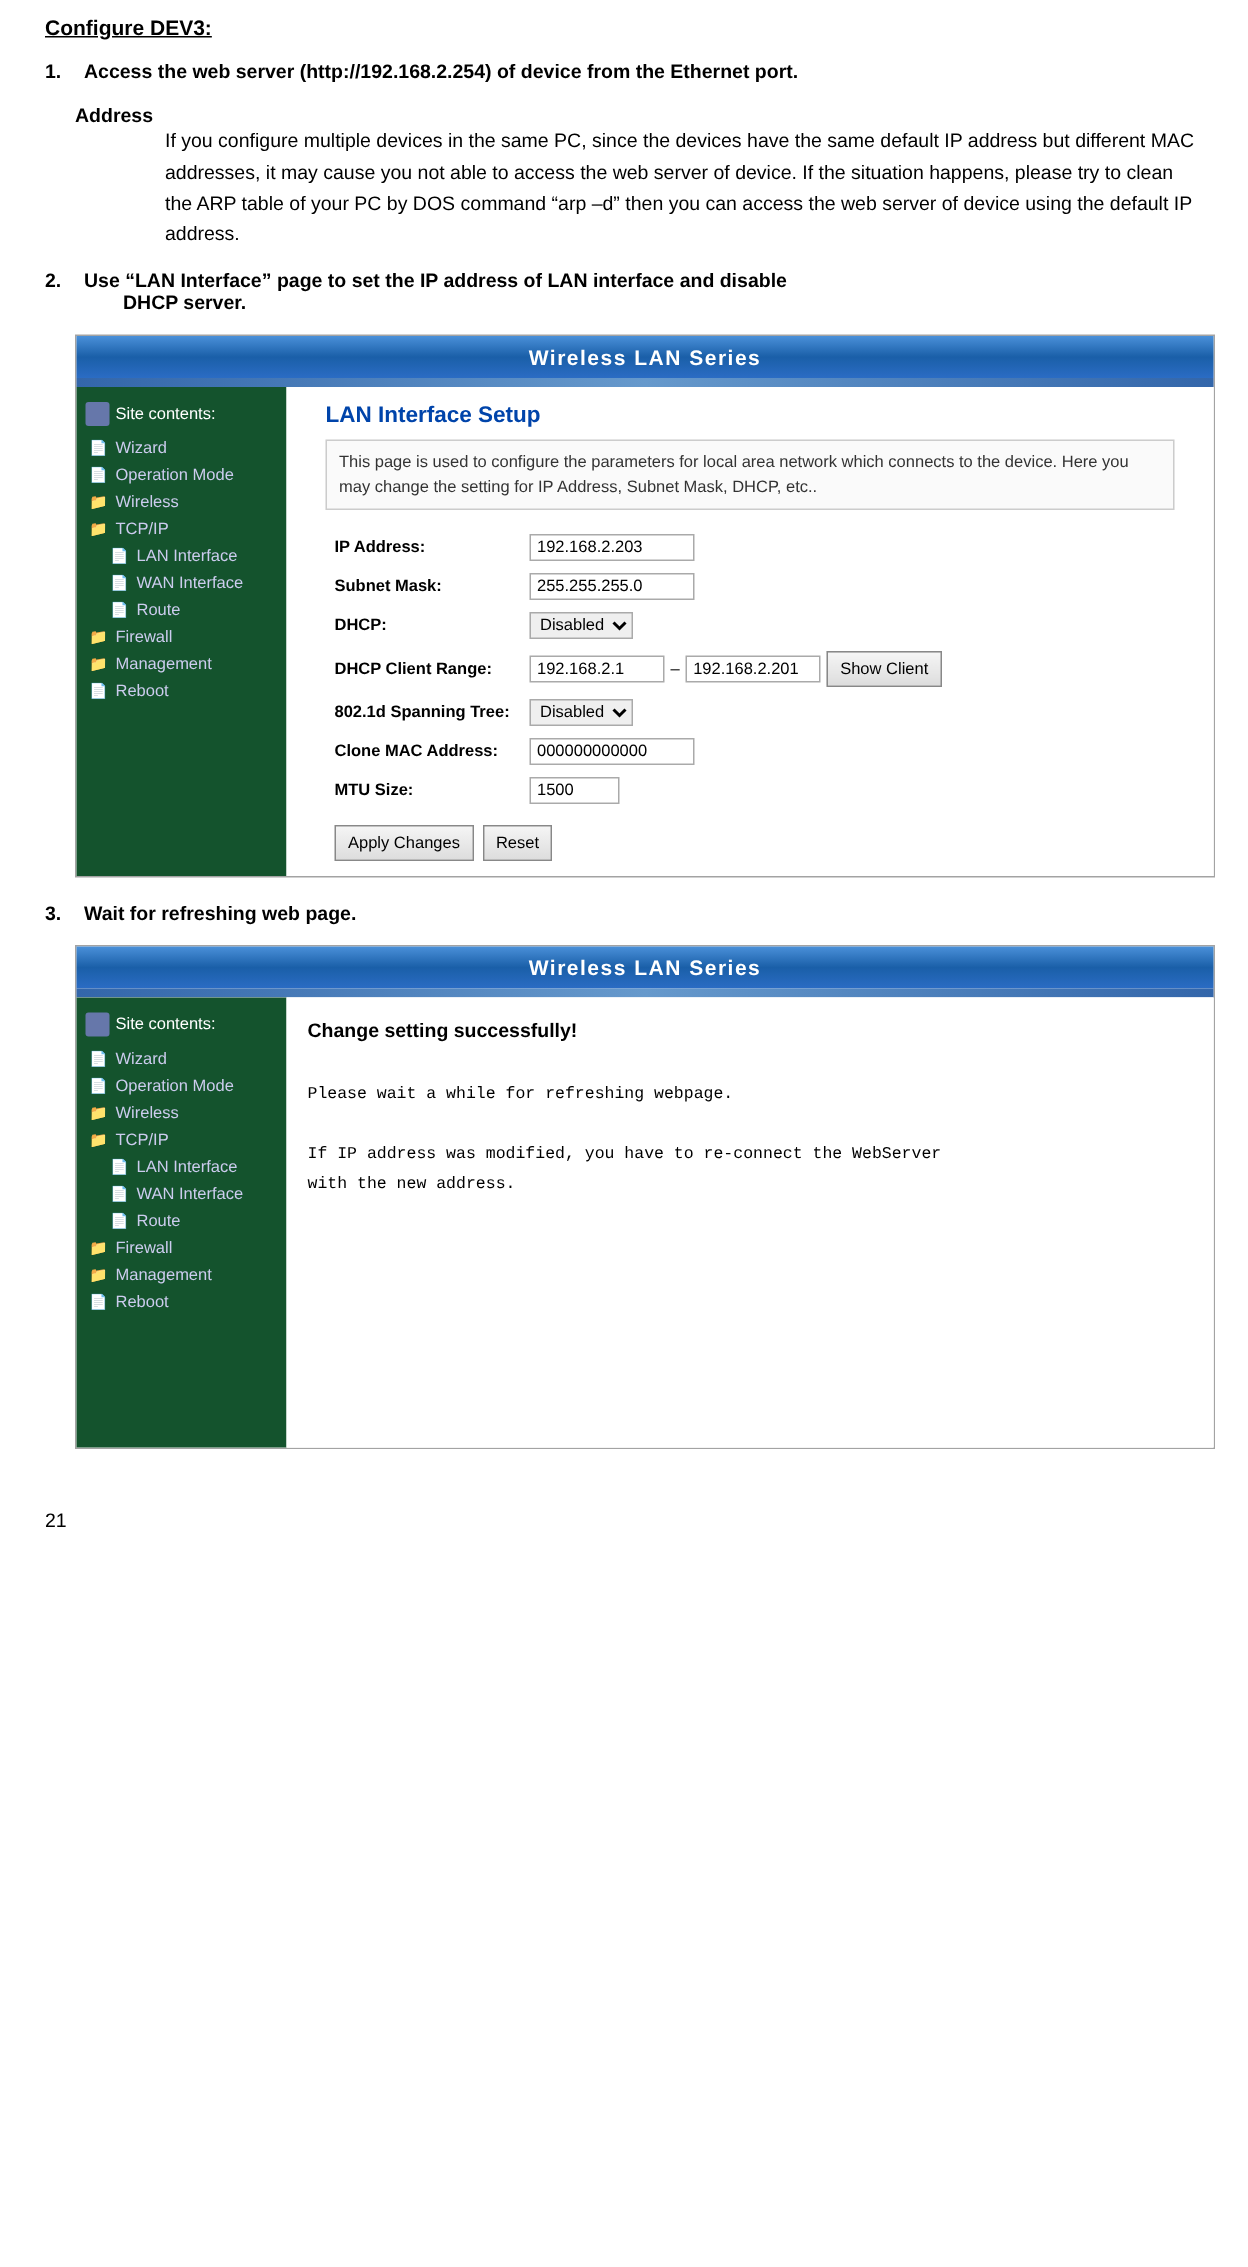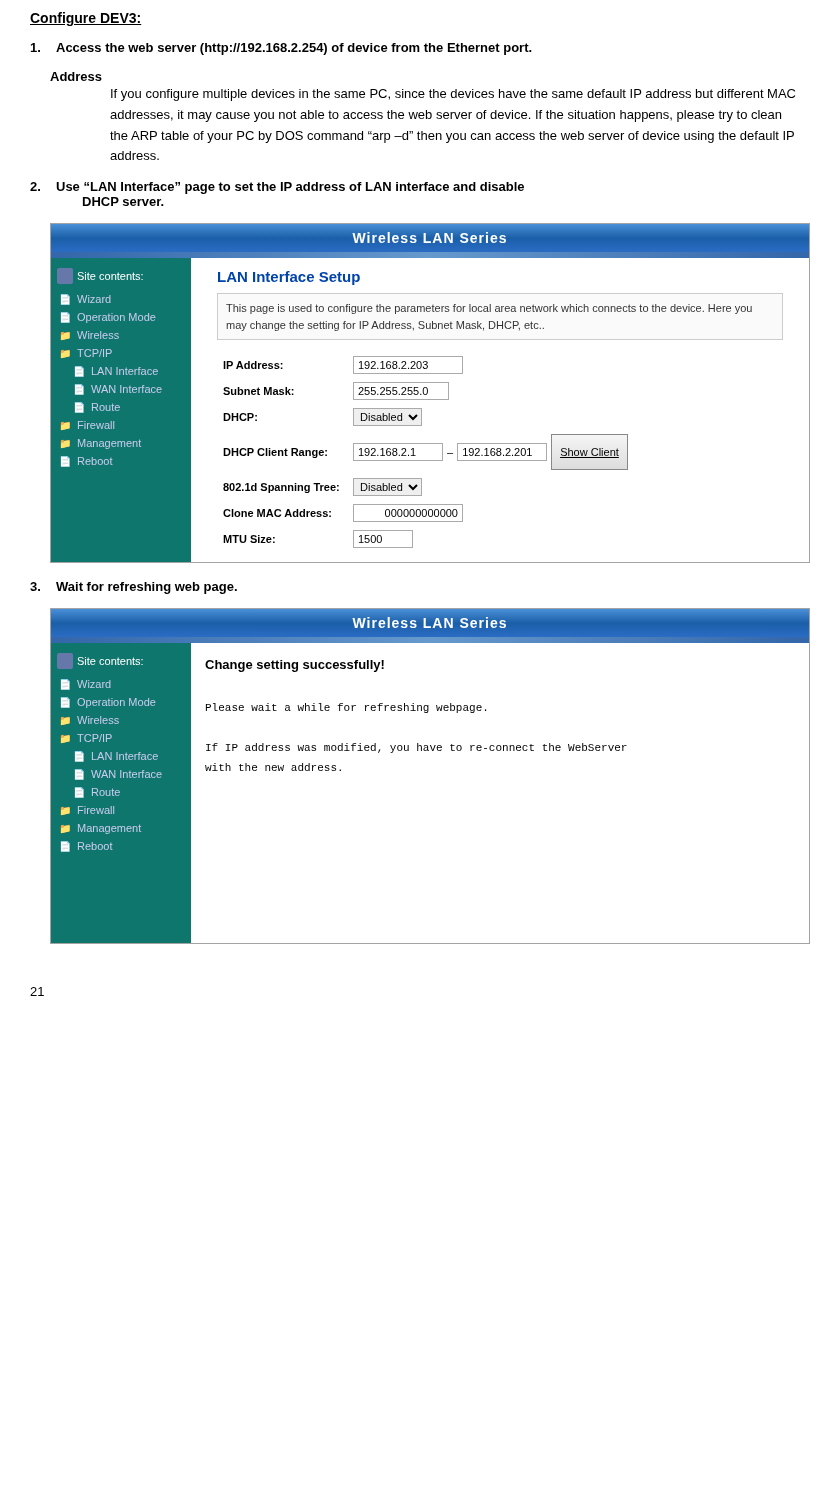--- a/index.html
+++ b/index.html
@@ -65,21 +65,21 @@
       letter-spacing: 1px;
     }
     .browser-inner {
       display: flex;
       background: #fff;
       min-height: 300px;
     }
     
     .sidebar {
       width: 140px;
-      background: #0f766e;
+      background: #14532d;
       color: #fff;
       font-size: 11px;
       padding: 8px 0;
       flex-shrink: 0;
     }
     .sidebar-header {
       display: flex;
       align-items: center;
       gap: 4px;
       padding: 2px 6px 6px 6px;
@@ -171,22 +171,21 @@
       display: flex;
       align-items: center;
       gap: 4px;
     }
     .btn {
       border: 1px solid #888;
       background: linear-gradient(to bottom, #f5f5f5, #ddd);
       font-size: 11px;
       padding: 2px 8px;
       cursor: pointer;
-      height: 36px;
-      text-decoration: underline;
+      height: 24px;
     }
     .btn-row {
       margin-top: 10px;
       display: flex;
       gap: 6px;
       padding-left: 6px;
     }
     
     .success-content {
       padding: 14px;
@@ -300,21 +299,21 @@
       <div class="section-title">LAN Interface Setup</div>
       <div class="desc-text">This page is used to configure the parameters for local area network which connects to the device. Here you may change the setting for IP Address, Subnet Mask, DHCP, etc..</div>
       <table class="form-table">
         <tbody>
           <tr>
             <td>IP Address:</td>
             <td><input class="form-input" value="192.168.2.203" style="width: 110px;"></td>
           </tr>
           <tr>
             <td>Subnet Mask:</td>
-            <td><input class="form-input" value="255.255.255.0" style="width: 96px;"></td>
+            <td><input class="form-input" value="255.255.255.0" style="width: 110px;"></td>
           </tr>
           <tr>
             <td>DHCP:</td>
             <td>
               <select class="form-select">
                 <option>Disabled</option>
                 <option>Enabled</option>
               </select>
             </td>
           </tr>
@@ -333,28 +332,32 @@
             <td>802.1d Spanning Tree:</td>
             <td>
               <select class="form-select">
                 <option>Disabled</option>
                 <option>Enabled</option>
               </select>
             </td>
           </tr>
           <tr>
             <td>Clone MAC Address:</td>
-            <td><input class="form-input" value="000000000000" style="width: 110px; text-align: right;"></td>
+            <td><input class="form-input" value="000000000000" style="width: 110px;"></td>
           </tr>
           <tr>
             <td>MTU Size:</td>
             <td><input class="form-input" value="1500" style="width: 60px;"></td>
           </tr>
         </tbody>
       </table>
+      <div class="btn-row">
+        <button class="btn">Apply Changes</button>
+        <button class="btn">Reset</button>
+      </div>
     </div>
   </div>
 </div>
 
 <div class="step">
   <div class="step-header">
     <span class="step-num">3.</span>
     <span class="step-text">Wait for refreshing web page.</span>
   </div>
 </div>

